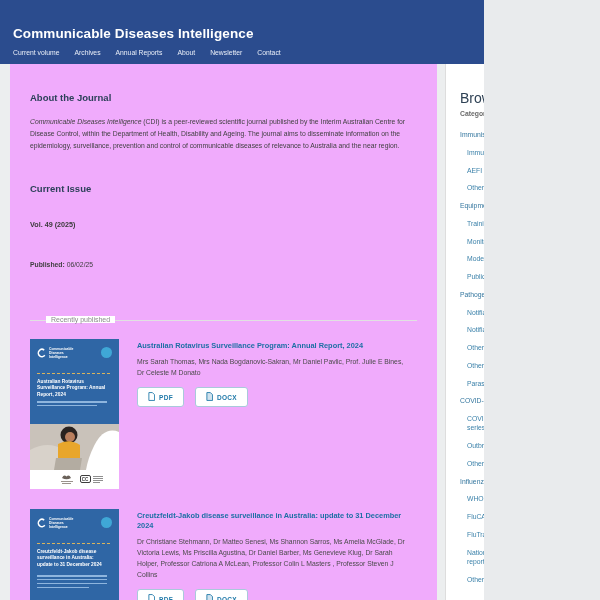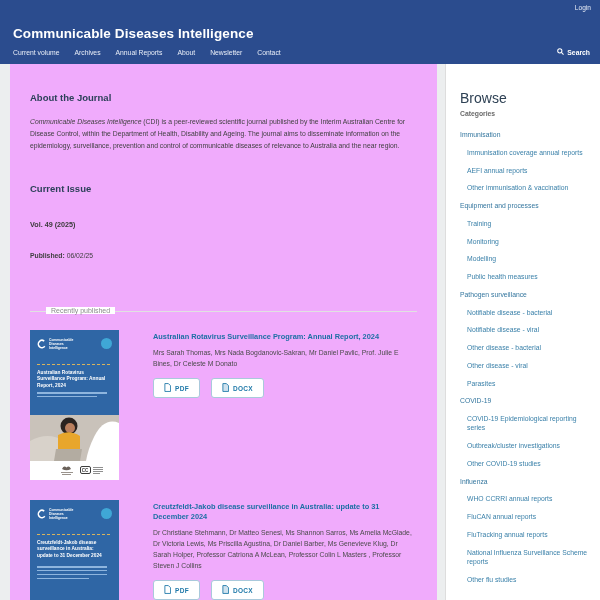--- a/index.html
+++ b/index.html
@@ -1,45 +1,45 @@
 <!DOCTYPE html>
 <html><head>
 <meta charset="utf-8">
 <style>
   * { box-sizing: border-box; margin: 0; padding: 0; }
   html,body { width:600px; height:600px; }
   body { font-family: "Liberation Sans", sans-serif; background:#e9ebed; }
-  .page { position:relative; width:600px; height:600px; overflow:hidden; background:#eceeef; }
+  .page { position:relative; width:484px; height:600px; overflow:hidden; background:#eceeef; }
 
   
   .header { position:absolute; top:0; left:0; width:600px; height:64px; background:#2b4c8e; }
   .login { position:absolute; top:4px; right:9px; color:#e8edf7; font-size:6.6px; cursor:pointer; }
   .journal-title { position:absolute; left:13px; top:26px; color:#ffffff; font-size:13.5px; font-weight:bold; letter-spacing:.1px; }
   .nav { position:absolute; left:13px; bottom:8px; display:flex; gap:15px; }
   .nav a { color:#e9eef8; font-size:6.8px; text-decoration:none; cursor:pointer; }
   .search-btn { position:absolute; right:10px; bottom:8px; display:flex; align-items:center; gap:3px; color:#ffffff; font-size:6.8px; font-weight:600; cursor:pointer; }
 
   
   .card { position:absolute; left:10px; top:64px; width:427px; bottom:0; background:#f0abfc; padding:28px 20px 0 20px; }
   .sidebar { position:absolute; left:445px; top:64px; width:155px; bottom:0; background:#ffffff; border-left:1px solid #dddddd; padding:26px 10px 0 14px; }
 
   
   h2.section { color:#2c4059; font-size:9.5px; font-weight:bold; }
   .about-heading { margin-bottom:13px; }
   .about-text { font-size:6.8px; line-height:1.8; color:#3f3f3f; width:390px; margin-bottom:30px; }
   .about-text .it { font-style:italic; }
   .ci-heading { margin-bottom:26px; }
-  .vol { font-size:7.2px; font-weight:bold; color:#3a3a3a; margin-bottom:23px; }
+  .vol { font-size:7.2px; font-weight:bold; color:#3a3a3a; margin-bottom:32px; }
   .published { font-size:6.8px; color:#3f3f3f; margin-bottom:52px; }
   .published b { font-weight:bold; }
 
   .legend { border-top:1px solid #e1e1e1; position:relative; margin:0 0 18px 0; height:1px; }
   .legend span { position:absolute; left:16px; top:-5px; background:#ffffff; padding:0 5px; color:#8a8a8a; font-size:7px; }
 
-  .article { display:flex; gap:34px; margin-bottom:20px; }
+  .article { display:flex; gap:18px; margin-bottom:20px; }
   .art-text { width:274px; padding-top:2px; }
   .art-title { color:#1d6fa5; font-size:7.4px; font-weight:bold; line-height:1.35; margin-bottom:5px; cursor:pointer; }
   .art-authors { color:#4a4a4a; font-size:6.8px; line-height:1.65; margin-bottom:9px; }
   .btn-row { display:flex; gap:11px; }
   .galley-btn { display:inline-flex; align-items:center; gap:4px; border:1px solid #a9c9db; border-radius:3px; background:#ffffff; color:#1e78a8; font-size:6.5px; font-weight:600; letter-spacing:.3px; padding:4px 10px; cursor:pointer; font-family:"Liberation Sans", sans-serif; }
 
   
   .cover { position:relative; width:89px; height:150px; background:#2f66a5; flex:0 0 89px; overflow:hidden; }
   .cov-logo { position:absolute; left:7px; top:8px; display:flex; gap:2px; align-items:center; }
   .cov-logo svg { display:block; }

